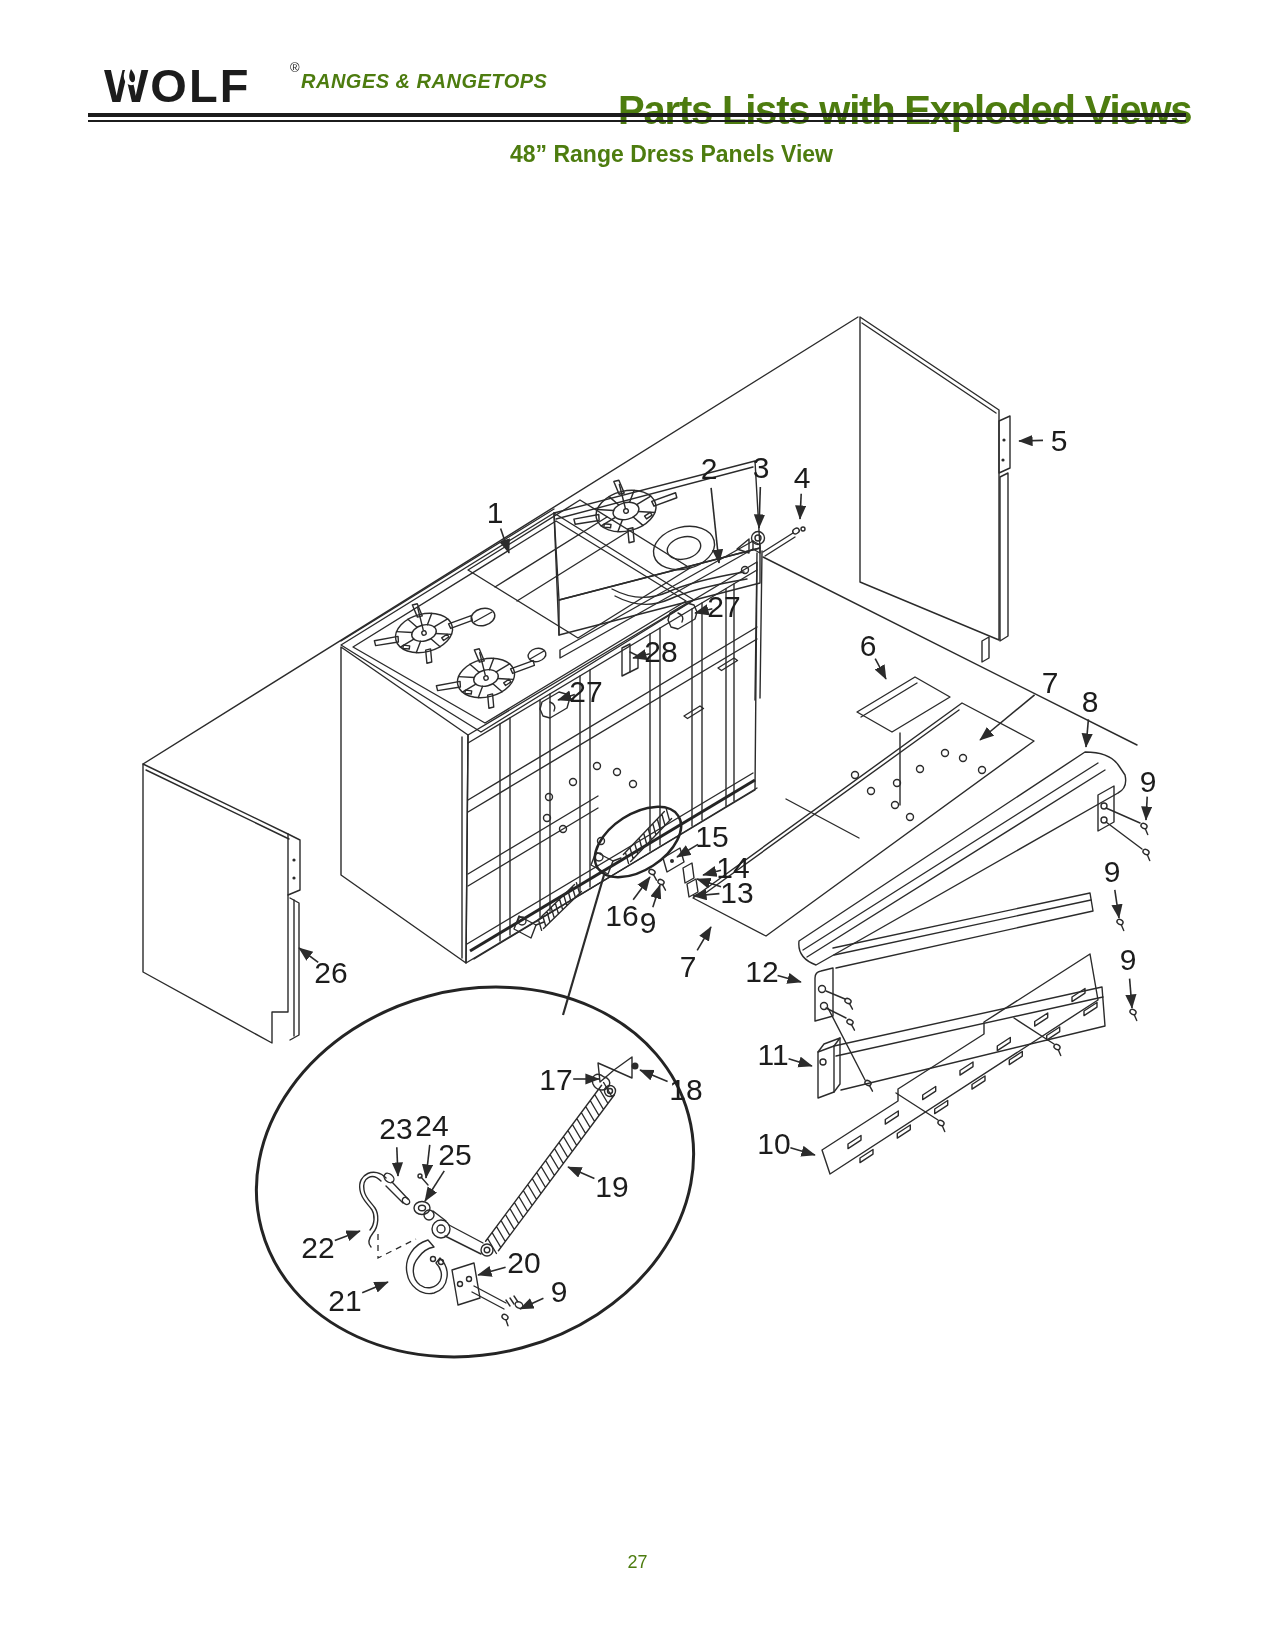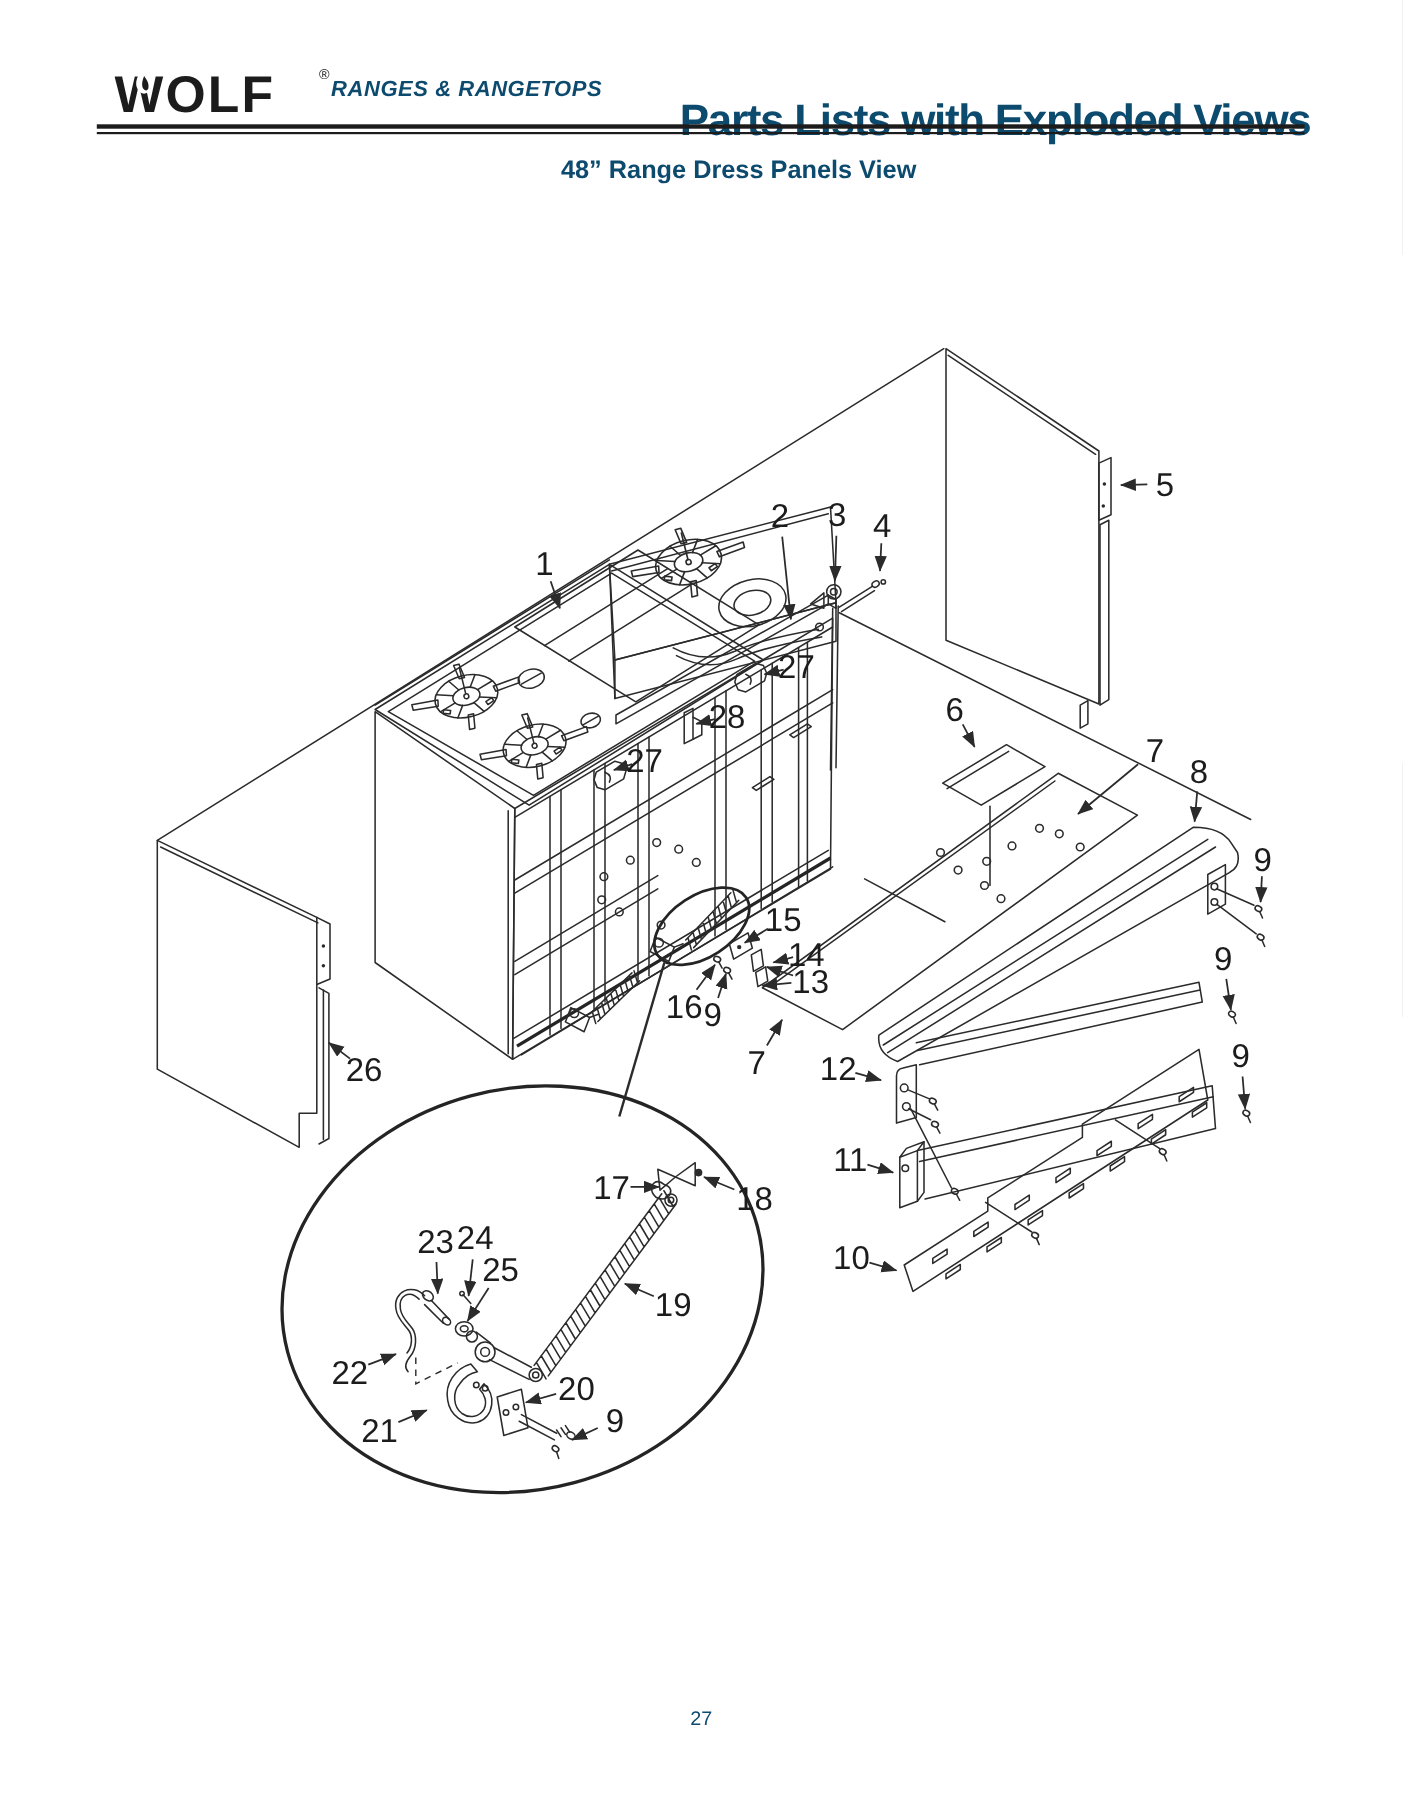--- a/index.html
+++ b/index.html
@@ -1,17 +1,17 @@
 <!DOCTYPE html>
 <html><head>
 <meta charset="utf-8">
 <style>
   html,body{margin:0;padding:0;background:#e8e8e8;}
   .page{position:relative;width:1275px;height:1651px;background:#ffffff;margin:0 auto;
-        font-family:"Liberation Sans",sans-serif;color:#0c4a6e;overflow:hidden;}
+        font-family:"Liberation Sans",sans-serif;color:#4d7c0f;overflow:hidden;}
   .hdr-tagline{position:absolute;left:301px;top:70px;font-size:20px;font-weight:bold;
         font-style:italic;letter-spacing:.5px;white-space:nowrap;}
   .hdr-title{position:absolute;left:618px;top:62px;font-size:40px;font-weight:bold;
         letter-spacing:-1.2px;white-space:nowrap;margin-top:26px;}
   .rule-thick{position:absolute;left:88px;top:113px;width:1098px;height:4px;background:#1c1c1c;}
   .rule-thin{position:absolute;left:88px;top:120px;width:1098px;height:2px;background:#1c1c1c;}
   .fig-title{position:absolute;left:0;top:141px;width:100%;text-align:center;
         font-size:23px;font-weight:bold;letter-spacing:0;padding-left:34px;}
   .page-num{position:absolute;left:0;top:1552px;width:100%;text-align:center;font-size:18px;}
   .diagram{position:absolute;left:0;top:0;width:1275px;height:1651px;}

